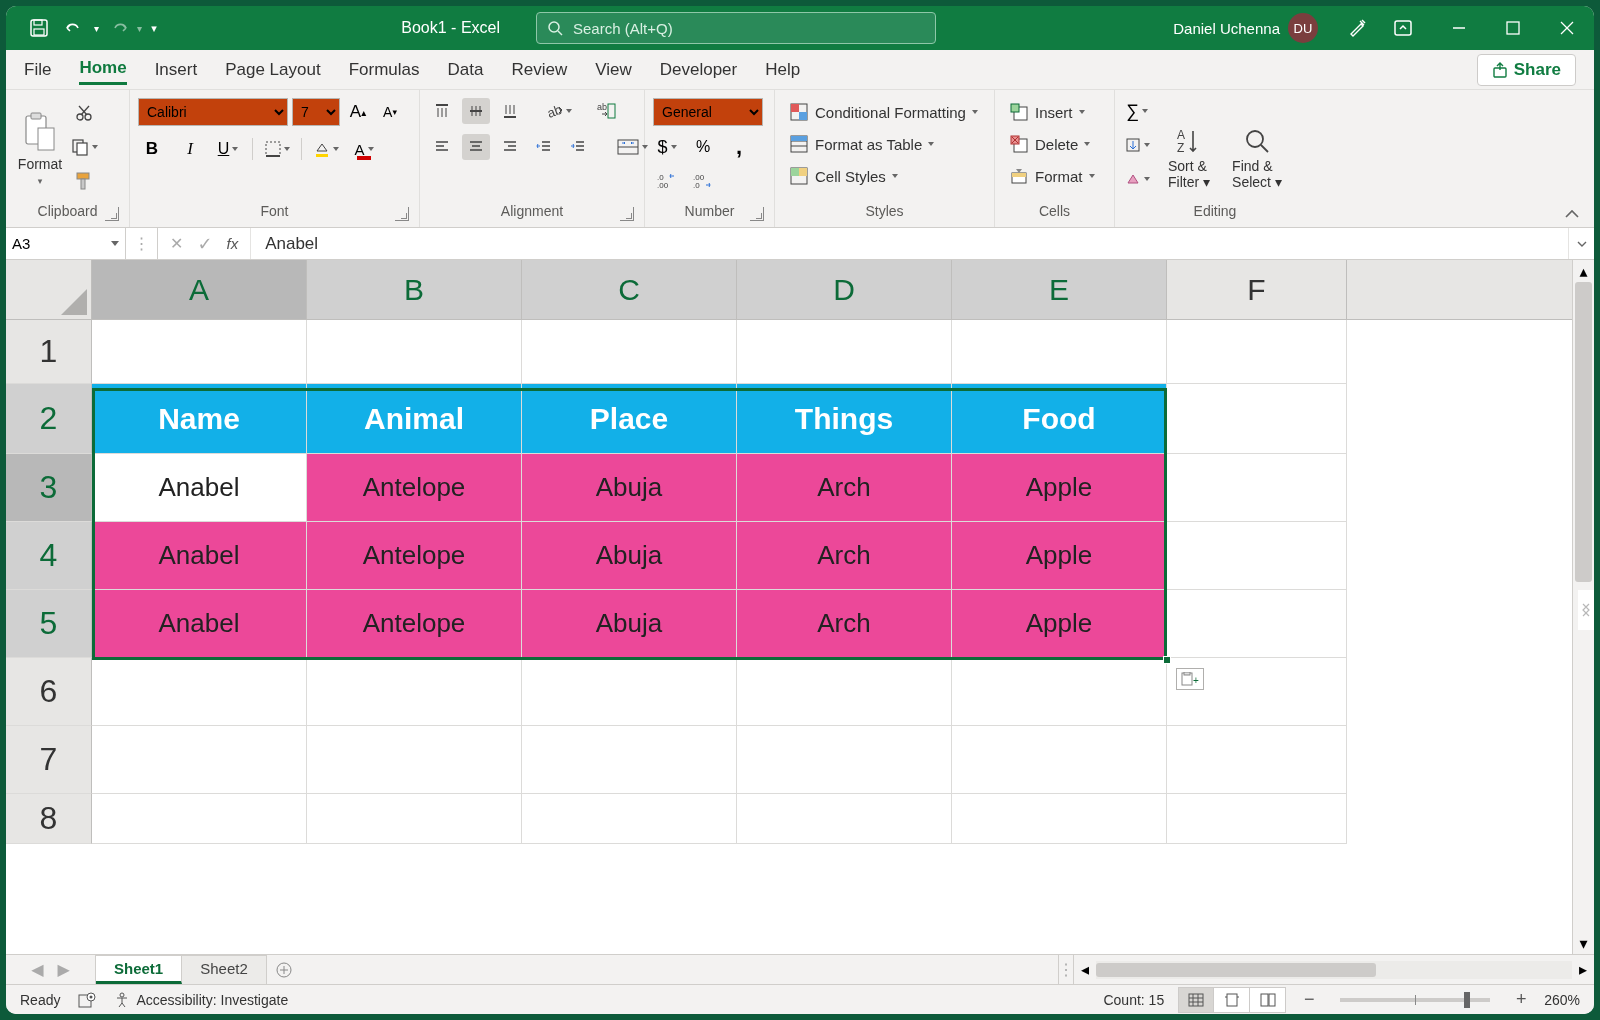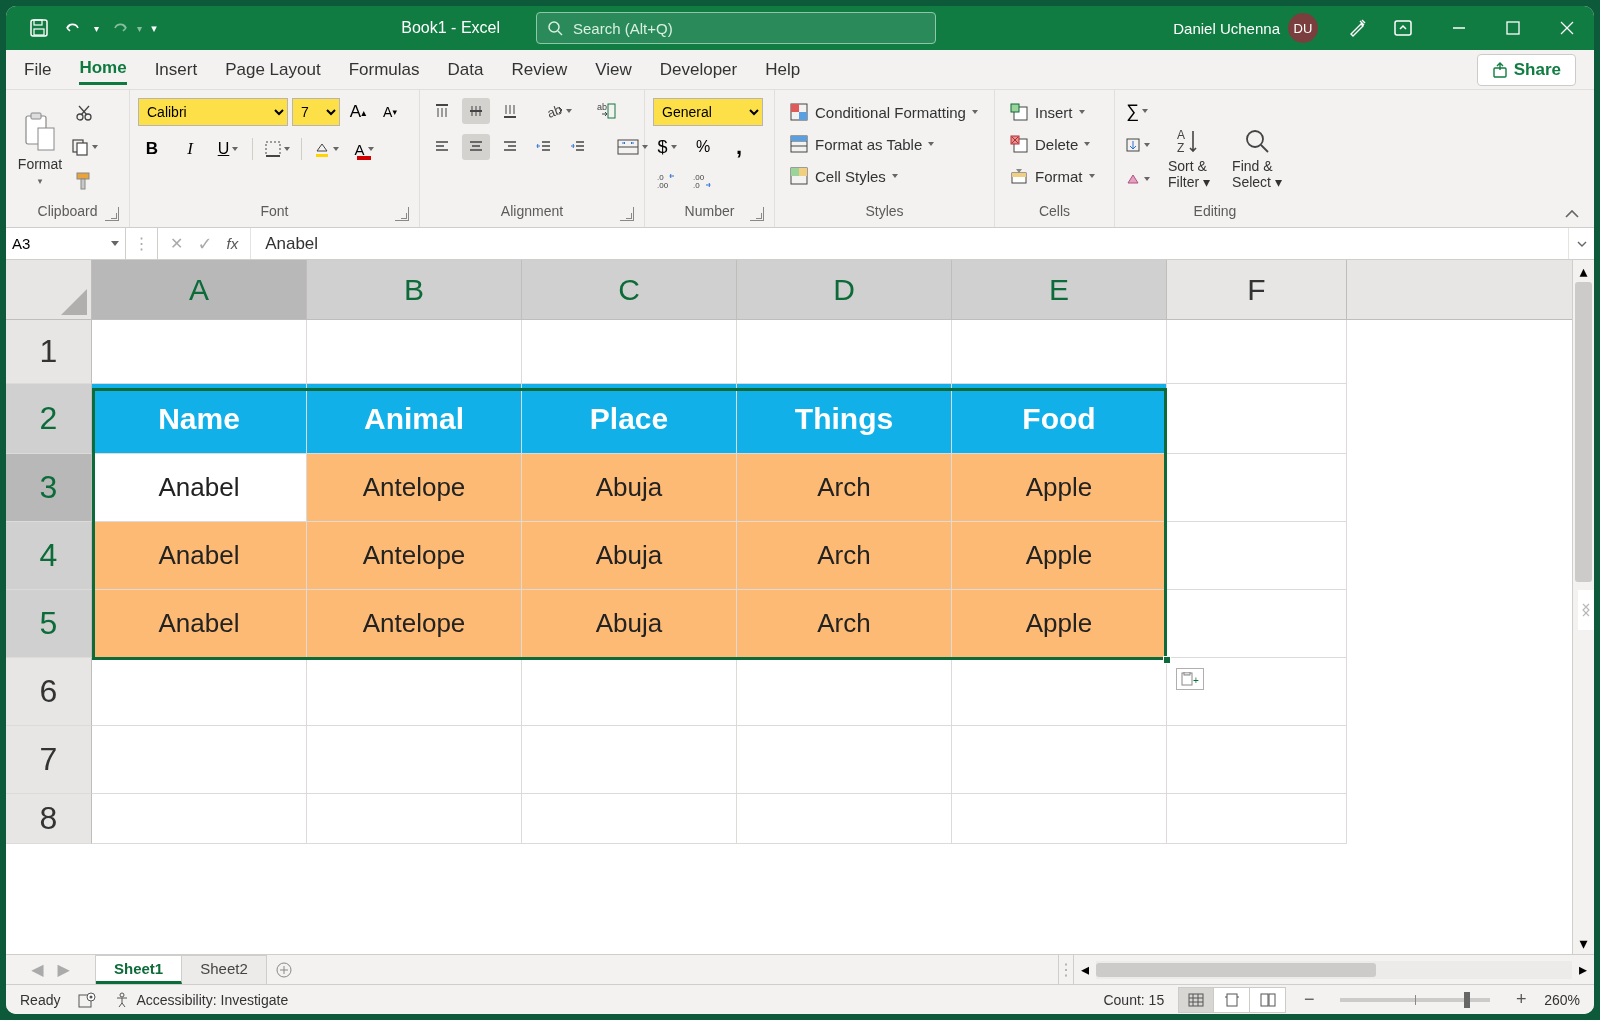--- a/index.html
+++ b/index.html
@@ -34,21 +34,21 @@
   .group-body { flex: 1; display: flex; align-items: flex-start; gap: 4px;}
   .group-label { height: 24px; font-size: 14px; color: #5c5b59; text-align: center; position: relative;}
   .launcher { position: absolute; right: 2px; top: 4px; width: 14px; height: 14px; border: 1px solid #888; border-top: none; border-left: none; }
   .launcher::after { content: ''; position: absolute; right: 1px; bottom: 1px; width: 5px; height: 5px; border-right: 1px solid #888; border-bottom: 1px solid #888;}
   
   .vstack { display: flex; flex-direction: column; gap: 2px; }
   .hstack { display: flex; align-items: center; gap: 4px; }
   .big-btn { display: flex; flex-direction: column; align-items: center; justify-content: flex-end; width: 52px; height: 96px; font-size: 14px; color: #333; cursor: pointer; gap: 4px; padding-bottom: 4px;}
   .sbtn { width: 28px; height: 26px; display: flex; align-items: center; justify-content: center; cursor: pointer; border-radius: 3px;}
   .sbtn.dd::after { content: ''; margin-left: 3px; border-top: 4px solid #666; border-left: 3px solid transparent; border-right: 3px solid transparent;}
-  .ddl { border: 1px solid #b7b6b3; background: #fde047; height: 28px; font-size: 14px; padding: 0 4px; }
+  .ddl { border: 1px solid #b7b6b3; background: #c2410c; height: 28px; font-size: 14px; padding: 0 4px; }
   .menu-item { height: 28px; display: flex; align-items: center; gap: 6px; font-size: 15px; color: #333; cursor: pointer; padding: 0 6px;}
   .menu-item.dd::after { content: ''; margin-left: auto; border-top: 4px solid #666; border-left: 3px solid transparent; border-right: 3px solid transparent;}
   .ico { width: 20px; height: 20px; display: inline-flex; align-items: center; justify-content: center;}
   .ribbon-collapse { position: absolute; right: 14px; bottom: 6px; cursor: pointer;}
   
   
   .fbar { height: 32px; background: #fff; border-bottom: 1px solid #d0cecb; display: flex; align-items: stretch; }
   .namebox { width: 120px; border-right: 1px solid #d0cecb; display: flex; align-items: center; padding: 0 6px; position: relative;}
   .namebox input { border: none; width: 100%; font-size: 15px; outline: none;}
   .namebox .dd-arrow { border-top: 5px solid #666; border-left: 4px solid transparent; border-right: 4px solid transparent;}
@@ -69,21 +69,21 @@
   .colh.dark { background: #b8b8b8;}
   .colh.nosel { background: #e7e6e4; color: #333;}
   
   .grid-rows { flex: 1; position: relative; overflow: hidden;}
   .row { display: flex; height: 68px;}
   .rowh { width: 86px; border-right: 1px solid #bfbebc; border-bottom: 1px solid #dcdbd9; display: flex; align-items: center; justify-content: center; font-size: 32px; color: #333; background: #e7e6e4;}
   .rowh.sel { background: #d0d0d0; color: #0c6b38;}
   .rowh.sel.dark { background: #b8b8b8;}
   .cell { border-right: 1px solid #dcdbd9; border-bottom: 1px solid #dcdbd9; display: flex; align-items: center; justify-content: center; font-size: 26px; color: #222;}
   .table-header-cell { background: #12b0e8; color: #fff; font-size: 30px; font-weight: 600; text-align: center;}
-  .sel-cell { background: #fdba74;}
+  .sel-cell { background: #ec4899;}
   .active-cell { background: #fff !important; }
   
   .selection-border { position: absolute; border: 3px solid #0c6b38; pointer-events: none; z-index: 5;}
   .fill-handle { position: absolute; width: 8px; height: 8px; background: #0c6b38; border: 1px solid #fff; z-index: 6;}
   .paste-opts { position: absolute; width: 28px; height: 22px; border: 1px solid #b0afad; background: #fff; display: flex; align-items: center; justify-content: center; z-index: 6; font-size: 10px;}
   
   .vscroll { width: 22px; background: #f3f2f1; border-left: 1px solid #d0cecb; display: flex; flex-direction: column;}
   .vscroll .arrow { height: 22px; display: flex; align-items: center; justify-content: center;}
   .vscroll .track { flex: 1; background: #f3f2f1; position: relative;}
   .vscroll .thumb { position: absolute; left: 2px; right: 2px; top: 0; height: 300px; background: #cdcbc9; border-radius: 3px;}

